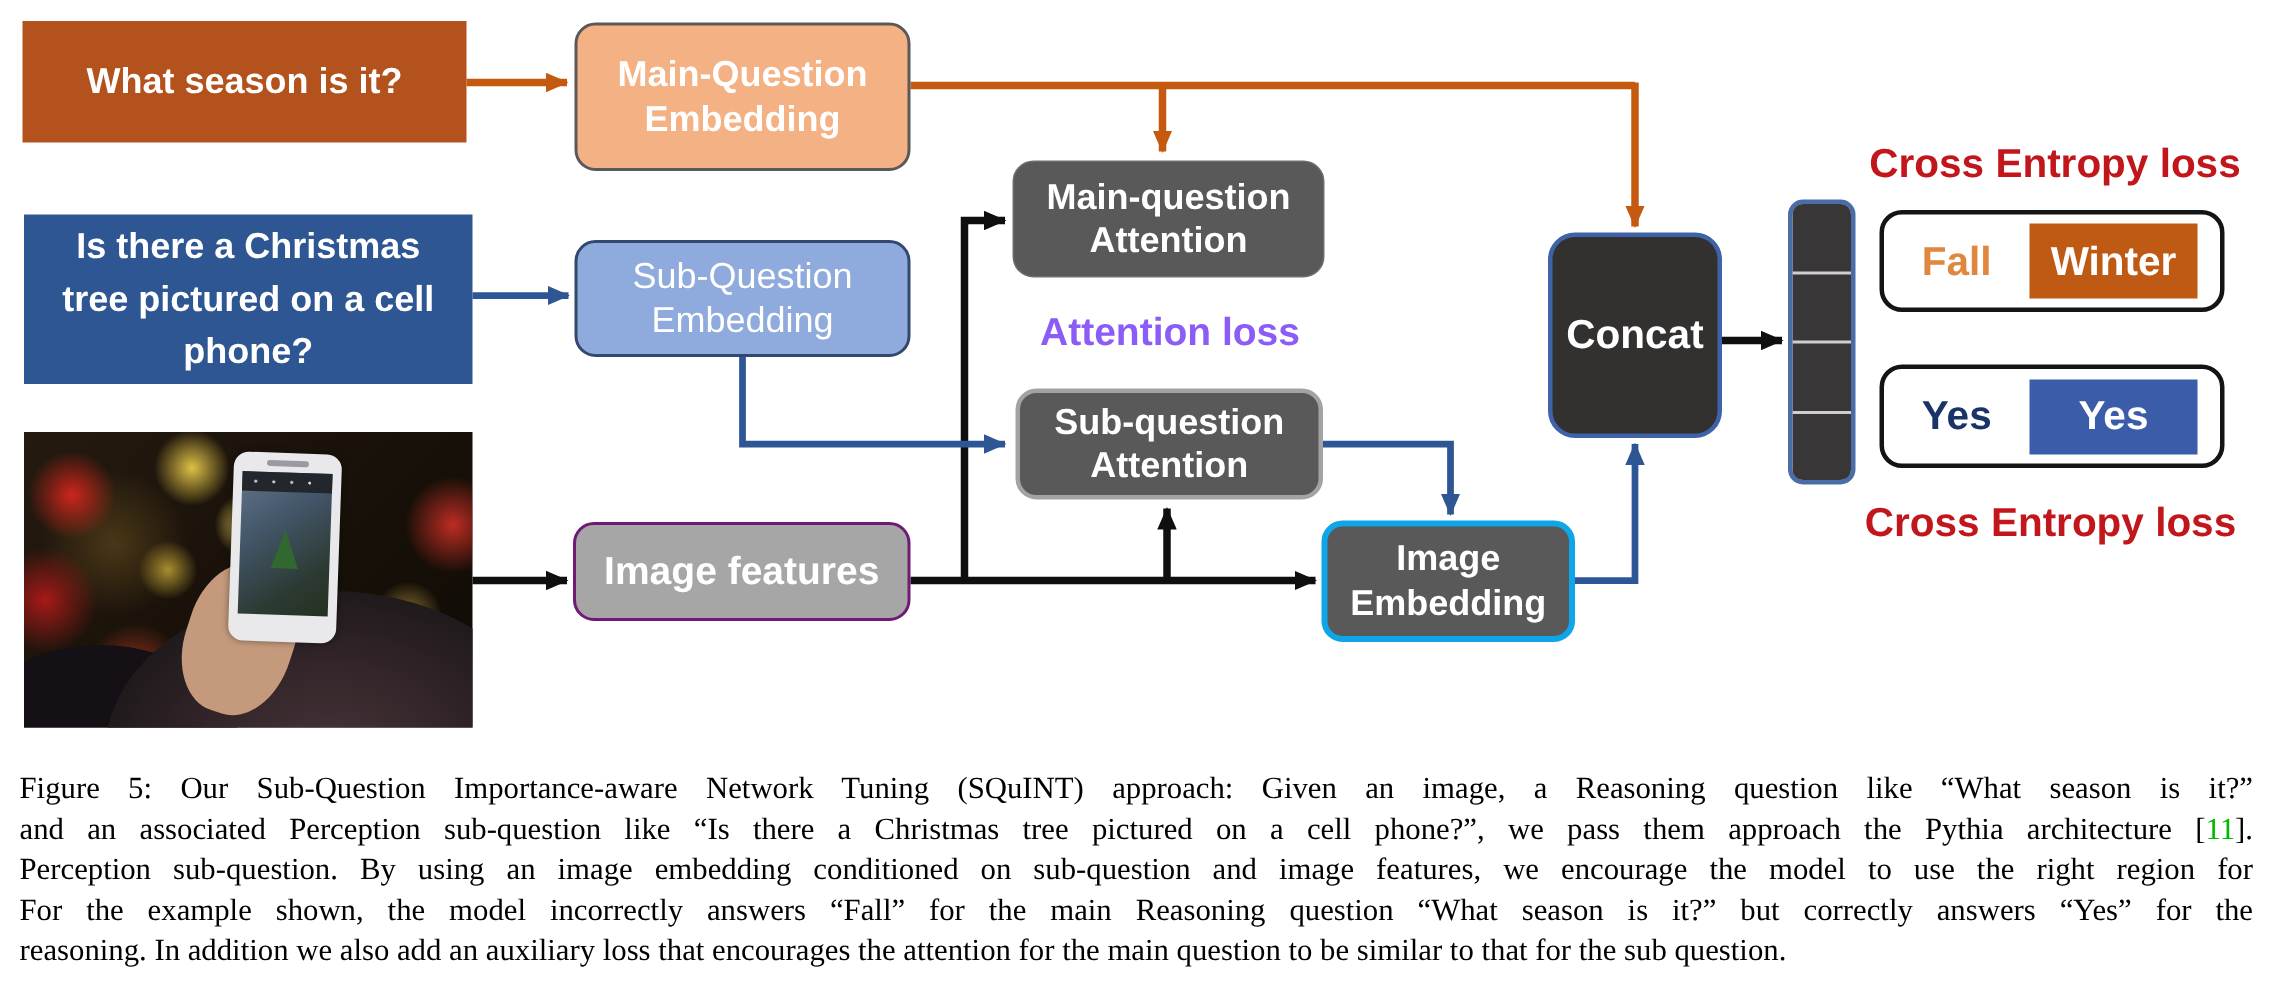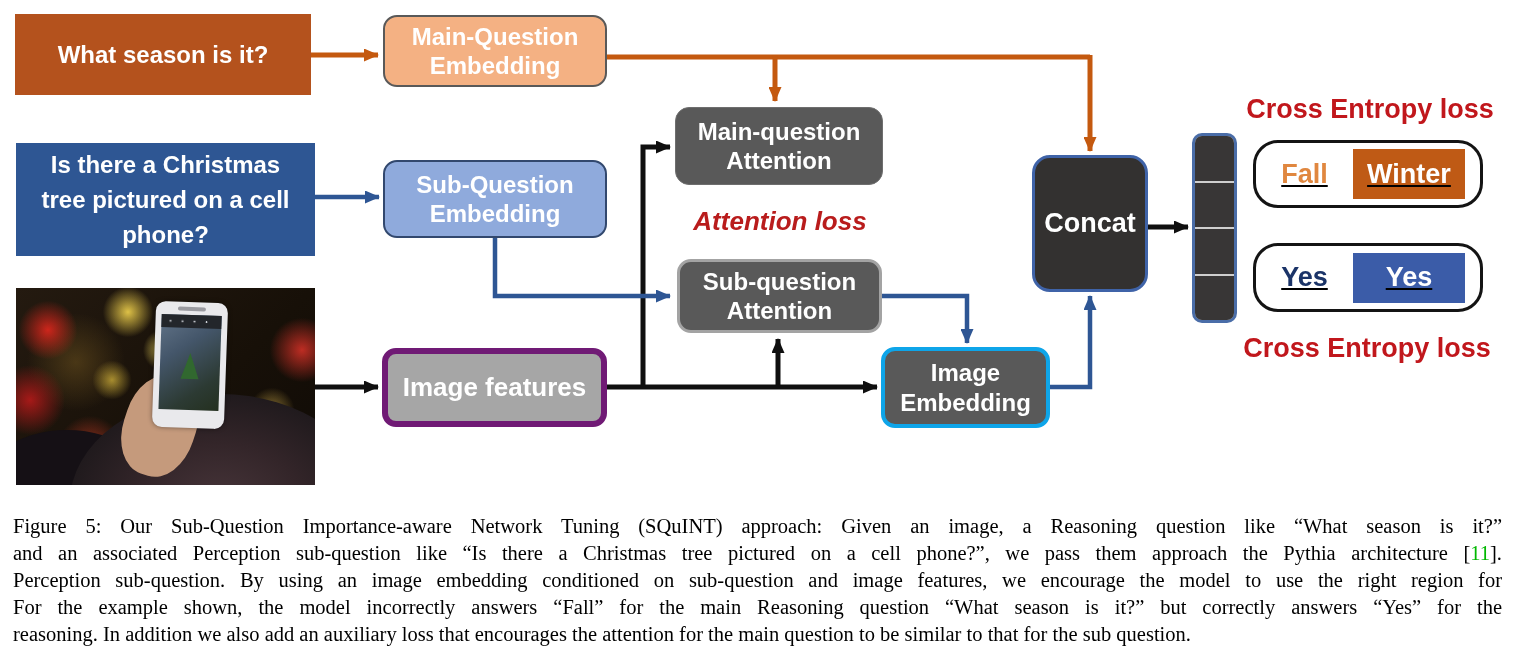--- a/index.html
+++ b/index.html
@@ -10,47 +10,47 @@
   .abs{position:absolute;}
   
   .box{
     position:absolute;display:flex;flex-direction:column;align-items:center;justify-content:center;
     text-align:center;color:#fff;box-sizing:border-box;line-height:1.22;
   }
   .input-orange{left:15px;top:14px;width:296px;height:81px;background:#b4521d;
     font-size:24px;font-weight:700;}
   .input-blue{left:16px;top:143px;width:299px;height:113px;background:#2e5693;
     font-size:24px;font-weight:700;line-height:35px;}
-  .emb-main{left:383px;top:15px;width:224px;height:72px;background:#f4b183;
+  .emb-main{left:383px;top:15px;width:224px;height:99px;background:#f4b183;
     border:2px solid #595959;border-radius:14px;font-size:24px;font-weight:600;}
   .emb-sub{left:383px;top:160px;width:224px;height:78px;background:#8faadc;
-    border:2px solid #32486e;border-radius:14px;font-size:24px;font-weight:700;}
-  .img-feat{left:382px;top:348px;width:225px;height:79px;background:#a6a6a6;
-    border:6px solid #701a75;border-radius:14px;font-size:26px;font-weight:600;}
+    border:2px solid #32486e;border-radius:14px;font-size:24px;font-weight:400;}
+  .img-feat{left:382px;top:348px;width:225px;height:66px;background:#a6a6a6;
+    border:2px solid #701a75;border-radius:14px;font-size:26px;font-weight:600;}
   .att-main{left:675px;top:107px;width:208px;height:78px;background:#595959;
     border:1px solid #6e6e6e;border-radius:14px;font-size:24px;font-weight:600;}
   .att-sub{left:677px;top:259px;width:205px;height:74px;background:#595959;
     border:3px solid #a3a3a3;border-radius:14px;font-size:24px;font-weight:600;}
   .img-emb{left:881px;top:347px;width:169px;height:81px;background:#595959;
     border:4px solid #0ea5e9;border-radius:14px;font-size:24px;font-weight:600;}
   .concat{left:1032px;top:155px;width:116px;height:137px;background:#333130;
     border:3px solid #3f63a8;border-radius:18px;font-size:27px;font-weight:600;}
   
   .stack{left:1192px;top:133px;width:45px;height:190px;border:3px solid #4a6da8;
     border-radius:10px;background:#cfcfcf;box-sizing:border-box;overflow:hidden;
     display:grid;grid-template-rows:1fr 1fr 1fr 1fr;grid-row-gap:2px;}
   .stack .cell{background:#383636;}
   
   .loss{position:absolute;color:#c1171c;text-align:center;font-weight:600;}
-  .attn-loss{left:655px;top:206px;width:250px;font-size:26px;color:#b91c1c;font-style:italic;}
+  .attn-loss{left:655px;top:206px;width:250px;font-size:26px;color:#8b5cf6;}
   .ce-top{left:1235px;top:94px;width:270px;font-size:27px;}
   .ce-bottom{left:1232px;top:333px;width:270px;font-size:27px;}
   
   .answer{position:absolute;left:1253px;width:230px;background:#fff;border:3px solid #141414;
-    border-radius:25px;box-sizing:border-box;display:flex;align-items:center;text-decoration:underline;}
+    border-radius:15px;box-sizing:border-box;display:flex;align-items:center;}
   .ans-main{top:140px;height:68px;}
   .ans-sub{top:243px;height:69px;}
   .answer .pred{flex:1;text-align:center;font-size:27px;font-weight:600;}
   .ans-main .pred{color:#e0873f;}
   .ans-sub .pred{color:#1b3468;}
   .answer .truth{width:112px;height:50px;margin-right:15px;display:flex;align-items:center;
     justify-content:center;color:#fff;font-size:27px;font-weight:600;}
   .ans-main .truth{background:#bf5a15;}
   .ans-sub .truth{background:#3b5ca8;}
   

